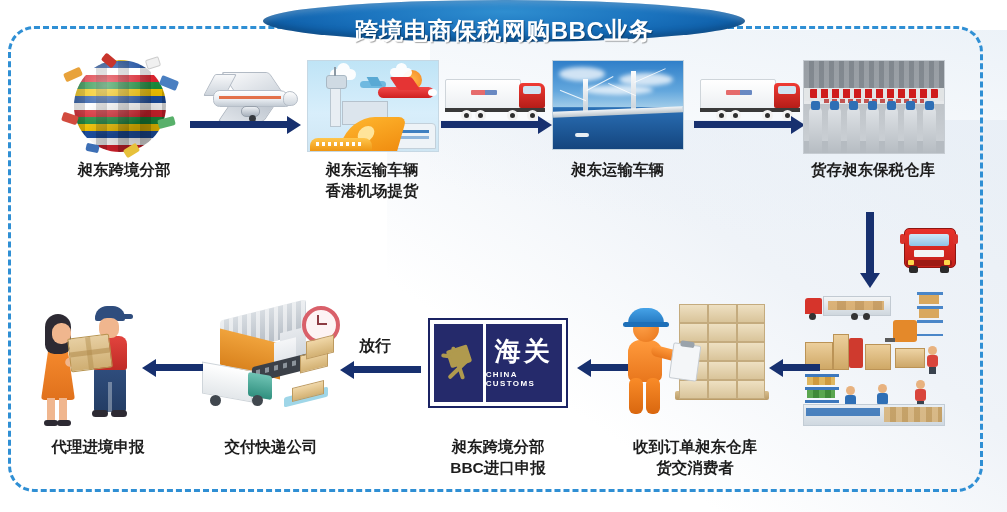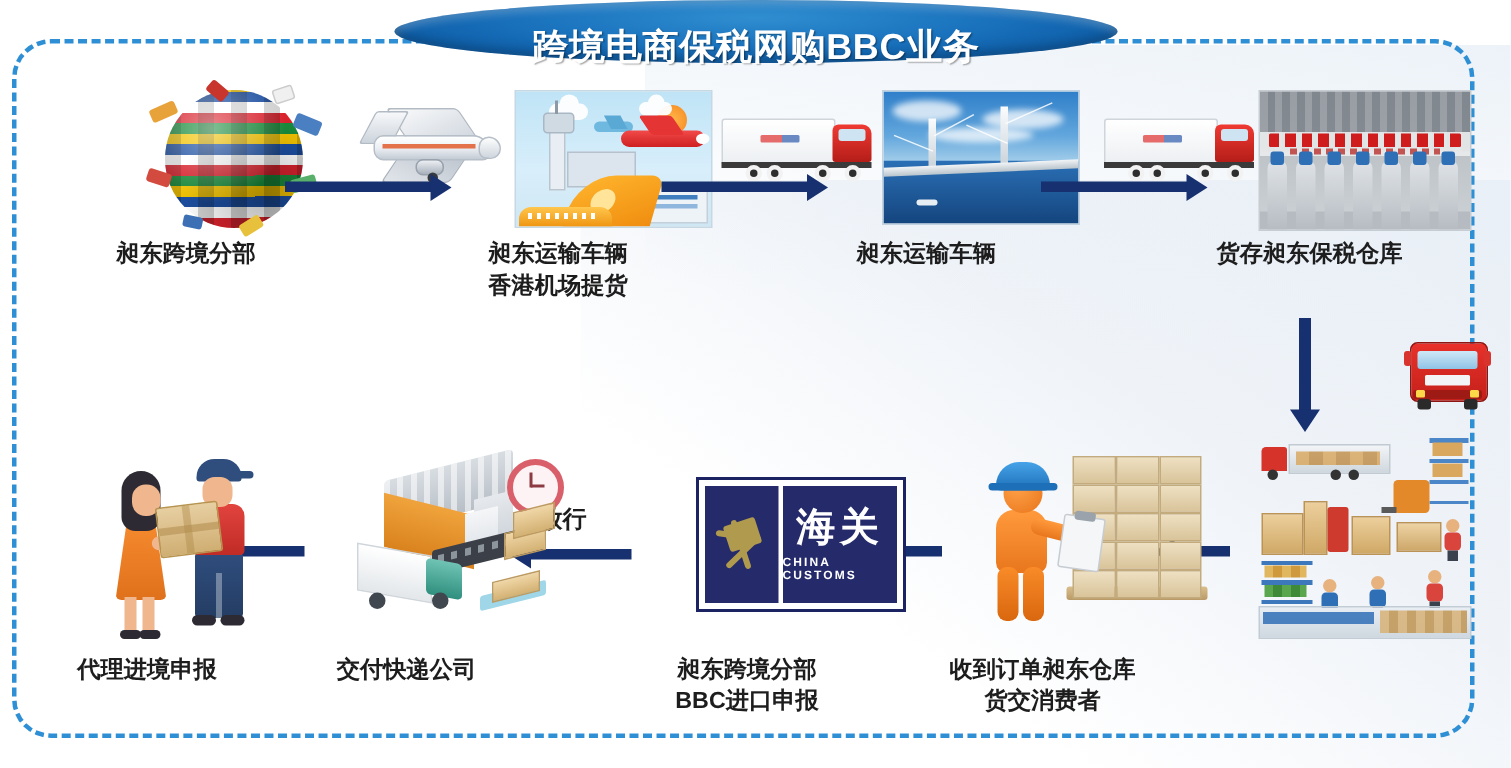--- a/index.html
+++ b/index.html
@@ -22,21 +22,21 @@
   
   #title-banner{position:absolute;left:263px;top:0px;width:482px;height:42px;
     border-radius:50%/50%;
     background:radial-gradient(ellipse at 50% 28%,#2f8ed0 0%,#1a72bd 45%,#0d5ca6 78%,#094f93 100%);
     box-shadow:inset 0 -3px 7px rgba(0,0,0,.22), inset 0 3px 6px rgba(255,255,255,.25);
     display:flex;align-items:center;justify-content:center;}
   #title-banner .txt{color:#ffffff;font-size:24px;font-weight:bold;letter-spacing:.5px;
     text-shadow:1px 1px 1px rgba(0,0,0,.35);white-space:nowrap;margin-top:20px;}
 
   
-  .node{position:absolute;margin-left:36px;}
+  .node{position:absolute;}
   .cap{position:absolute;text-align:center;color:#1d1d1d;font-size:15.5px;
        font-weight:bold;line-height:20px;white-space:nowrap;}
 
   
   .arrow-r{position:absolute;height:7px;background:#17306f;}
   .arrow-r:after{content:"";position:absolute;right:-13px;top:-5.5px;
     border-top:9px solid transparent;border-bottom:9px solid transparent;
     border-left:14px solid #17306f;}
   .arrow-l{position:absolute;height:7px;background:#17306f;}
   .arrow-l:after{content:"";position:absolute;left:-13px;top:-5.5px;

